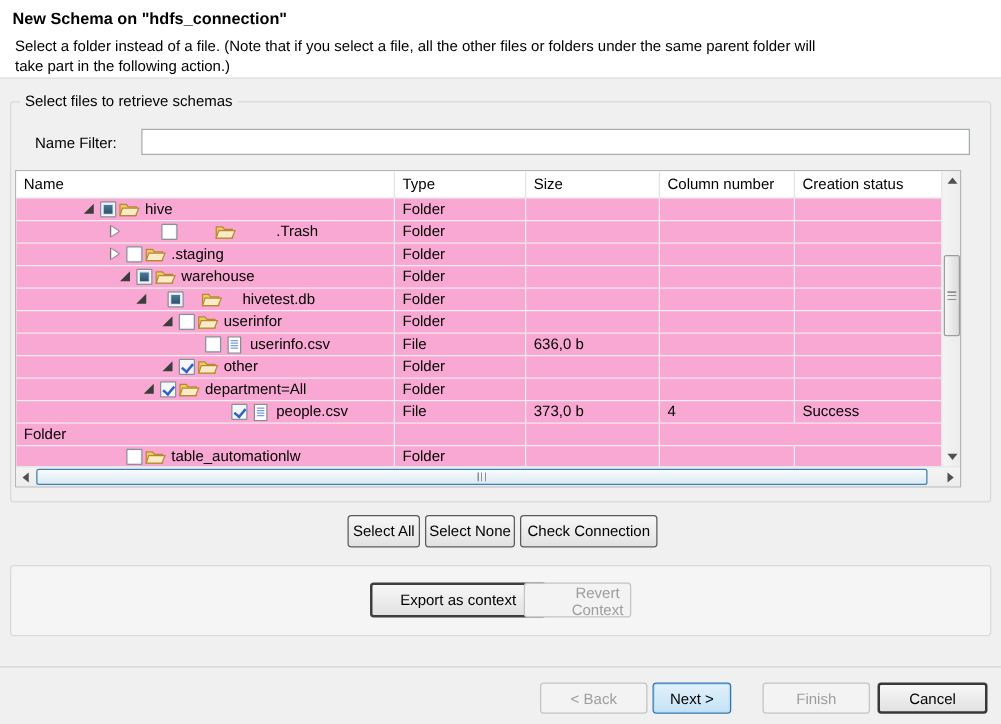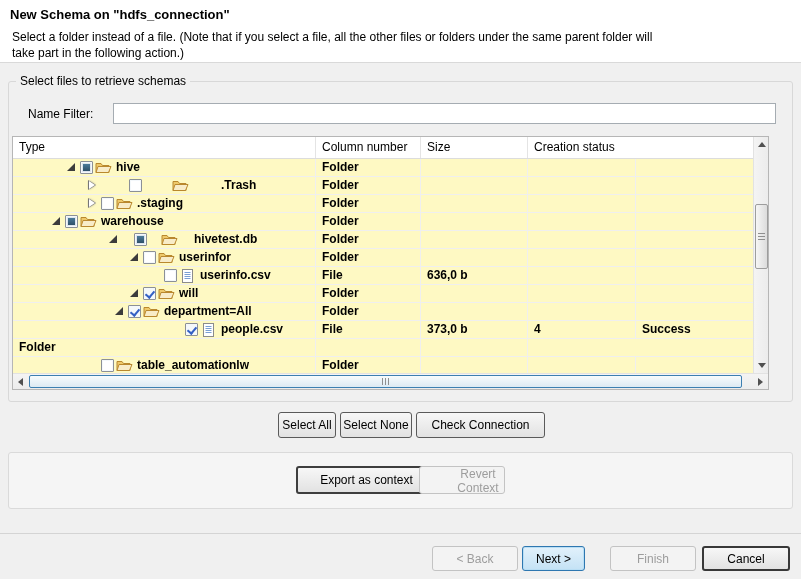--- a/index.html
+++ b/index.html
@@ -32,21 +32,21 @@
   
   .table { position:absolute; left:12px; top:136px; width:757px; height:254px;
            background:#fff; border:1px solid #b6b6b6; }
   .table-content { position:absolute; left:0; top:0; right:15px; bottom:16px; overflow:hidden; }
   .thead { display:grid; grid-template-columns:303px 105px 107px 108px 1fr;
            height:22px; line-height:21px; border-bottom:1px solid #dcdcdc; background:#fff; }
   .thead > div { padding-left:6px; border-right:1px solid #e4e4e4; overflow:hidden; white-space:nowrap; }
   .thead > div:last-child { border-right:none; }
 
   .trow { display:grid; grid-template-columns:303px 105px 107px 108px 1fr;
-          height:18px; line-height:17px; border-bottom:1px solid #efefef; background:#fef9c3;font-weight:bold; }
+          height:18px; line-height:17px; border-bottom:1px solid #efefef; background:#f9a8d4; }
   .trow > div { border-right:1px solid #efefef; overflow:hidden; white-space:nowrap; }
   .trow > div:last-child { border-right:none; }
   .cell { padding-left:6px; }
   .namecell { display:flex; align-items:center; }
   .namecell .spacer { width:13px; height:13px; flex:0 0 auto; margin-right:2px; position:relative; }
   .namecell .label { margin-left:4px; }
 
   
   .exp-expanded::after { content:""; position:absolute; left:2px; top:2px;
       border-left:8px solid transparent; border-bottom:8px solid #3c3c3c; }
@@ -102,21 +102,21 @@
   .btn { position:absolute; height:26px; border:1px solid #5a5a5a; border-radius:3px;
          background:linear-gradient(#f7f7f7,#e2e2e2); font:12px "Liberation Sans",sans-serif;
          color:#000; text-align:center; }
   .btn-strong { border:2px solid #3e3e3e; }
   .btn-disabled { border:1px solid #c3c3c3; background:#f3f3f3; color:#9d9d9d; }
   .btn-default { border:1px solid #2e77b0; background:linear-gradient(#e2f1fb,#c4e2f5);
                  box-shadow:inset 0 0 0 1px #b9def4; }
 
   .btn-select-all   { left:278px; top:412px; width:58px; }
   .btn-select-none  { left:340px; top:412px; width:72px; }
-  .btn-check-conn   { left:416px; top:412px; width:129px; }
+  .btn-check-conn   { left:416px; top:412px; width:110px; }
 
   
   .context-panel { position:absolute; left:8px; top:452px; width:785px; height:57px;
                    background:#f5f5f5; border:1px solid #dadada; border-radius:3px; }
   .btn-export { left:296px; top:466px; width:141px; height:28px; }
   .btn-revert { left:419px; top:466px; width:86px; height:28px;padding-left:32px; }
 
   
   .bottom-sep { position:absolute; left:0; top:533px; width:801px; height:1px; background:#d4d4d4; }
   .btn-back   { left:432px; top:546px; width:86px; height:25px; }
@@ -135,23 +135,24 @@
 
 <div class="groupbox"></div>
 <div class="groupbox-label">Select files to retrieve schemas</div>
 
 <div class="filter-label">Name Filter:</div>
 <input class="filter-input" type="text" value="" style="">
 
 <div class="table">
   <div class="table-content">
     <div class="thead">
+      <div>Name</div>
       <div>Type</div>
+      <div>Size</div>
       <div>Column number</div>
-      <div>Size</div>
       <div>Creation status</div>
     </div>
     <div id="tree-rows">
         <div class="trow">
     <div class="namecell" style="padding-left: 52px;">
       <span class="spacer exp exp-expanded"></span>
       <span class="cb cb-partial"></span>
       <svg class="tree-icon" viewBox="0 0 17 14">
               <path d="M1,2.5 L6,2.5 L7.5,4.5 L14,4.5 L14,11.5 L1,11.5 Z" fill="#eec96a" stroke="#b9882e"></path>
               <path d="M3,5.5 L16,5.5 L13.5,11.5 L1,11.5 Z" fill="#f8ecc8" stroke="#b9882e"></path>
@@ -187,21 +188,21 @@
               <path d="M3,5.5 L16,5.5 L13.5,11.5 L1,11.5 Z" fill="#f8ecc8" stroke="#b9882e"></path>
             </svg>
       <span class="label">.staging</span>
     </div>
     <div class="cell">Folder</div>
     <div class="cell"></div>
     <div class="cell"></div>
     <div class="cell"></div>
   </div>
         <div class="trow">
-    <div class="namecell" style="padding-left: 37px;">
+    <div class="namecell" style="padding-left: 81px;">
       <span class="spacer exp exp-expanded"></span>
       <span class="cb cb-partial"></span>
       <svg class="tree-icon" viewBox="0 0 17 14">
               <path d="M1,2.5 L6,2.5 L7.5,4.5 L14,4.5 L14,11.5 L1,11.5 Z" fill="#eec96a" stroke="#b9882e"></path>
               <path d="M3,5.5 L16,5.5 L13.5,11.5 L1,11.5 Z" fill="#f8ecc8" stroke="#b9882e"></path>
             </svg>
       <span class="label">warehouse</span>
     </div>
     <div class="cell">Folder</div>
     <div class="cell"></div>
@@ -257,21 +258,21 @@
     <div class="cell"></div>
   </div>
         <div class="trow">
     <div class="namecell" style="padding-left: 115px;">
       <span class="spacer exp exp-expanded"></span>
       <span class="cb cb-checked"></span>
       <svg class="tree-icon" viewBox="0 0 17 14">
               <path d="M1,2.5 L6,2.5 L7.5,4.5 L14,4.5 L14,11.5 L1,11.5 Z" fill="#eec96a" stroke="#b9882e"></path>
               <path d="M3,5.5 L16,5.5 L13.5,11.5 L1,11.5 Z" fill="#f8ecc8" stroke="#b9882e"></path>
             </svg>
-      <span class="label">will</span>
+      <span class="label">other</span>
     </div>
     <div class="cell">Folder</div>
     <div class="cell"></div>
     <div class="cell"></div>
     <div class="cell"></div>
   </div>
         <div class="trow">
     <div class="namecell" style="padding-left: 100px;">
       <span class="spacer exp exp-expanded"></span>
       <span class="cb cb-checked"></span>

